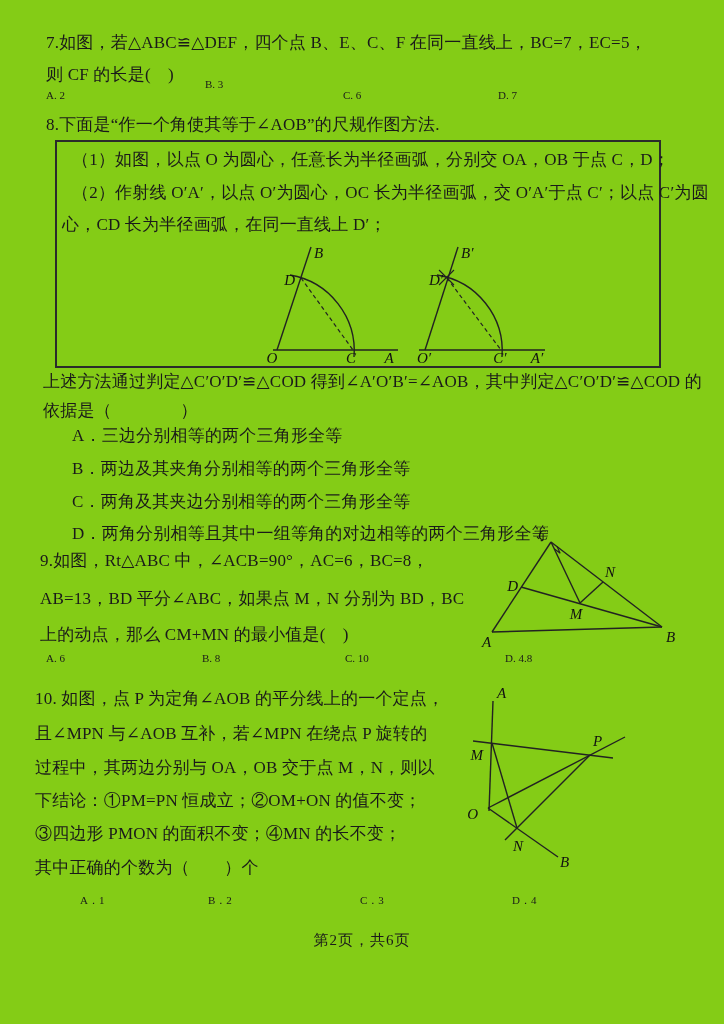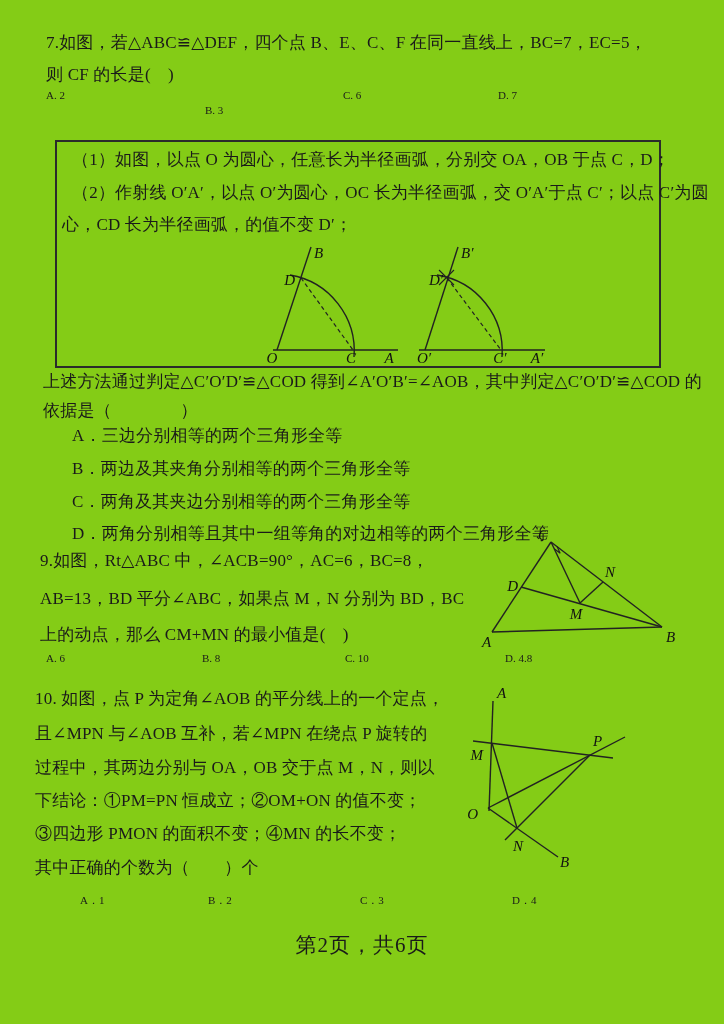--- a/index.html
+++ b/index.html
@@ -43,41 +43,42 @@
     font-family:"Liberation Serif","DejaVu Serif",serif;
     font-style:italic;
     font-size:15px;
     fill:#111;
     stroke:none;
   }
   .footer{
     position:absolute;
     left:0;top:931px;width:100%;
     text-align:center;
-    font-size:21px;
+    font-size:15px;
     letter-spacing:1px;
   }
 </style>
 </head>
 <body>
 
 <div class="page">
 
   <div class="tline" style="left:46px;top:32px">7.如图，若△ABC≌△DEF，四个点 B、E、C、F 在同一直线上，BC=7，EC=5，</div>
   <div class="tline" style="left:46px;top:64px">则 CF 的长是(　)</div>
   <span class="opt" style="left:46px;top:89px">A. 2</span>
-  <span class="opt" style="left:205px;top:104px">B. 3</span>
+  <span class="opt" style="left:205px;top:78px">B. 3</span>
   <span class="opt" style="left:343px;top:89px">C. 6</span>
   <span class="opt" style="left:498px;top:89px">D. 7</span>
 
+  <div class="tline" style="left:46px;top:114px">8.下面是“作一个角使其等于∠AOB”的尺规作图方法.</div>
 
   <div class="q8box"></div>
   <div class="tline" style="left:72px;top:149px">（1）如图，以点 O 为圆心，任意长为半径画弧，分别交 OA，OB 于点 C，D；</div>
   <div class="tline" style="left:72px;top:182px">（2）作射线 O′A′，以点 O′为圆心，OC 长为半径画弧，交 O′A′于点 C′；以点 C′为圆</div>
-  <div class="tline" style="left:62px;top:214px">心，CD 长为半径画弧，的值不变 D′；</div>
+  <div class="tline" style="left:62px;top:214px">心，CD 长为半径画弧，在同一直线上 D′；</div>
 
   <svg style="left:215px;top:244px" width="350" height="120" viewBox="0 0 350 120">
 
     <g>
       <line x1="58" y1="106" x2="183" y2="106"></line>
       <line x1="62" y1="106" x2="96" y2="3"></line>
       <path d="M 139 113 A 77 77 0 0 0 75 31"></path>
       <line class="dash" x1="86" y1="34" x2="138" y2="106"></line>
       <text x="99" y="14">B</text>
       <text x="80" y="41" text-anchor="end">D</text>

